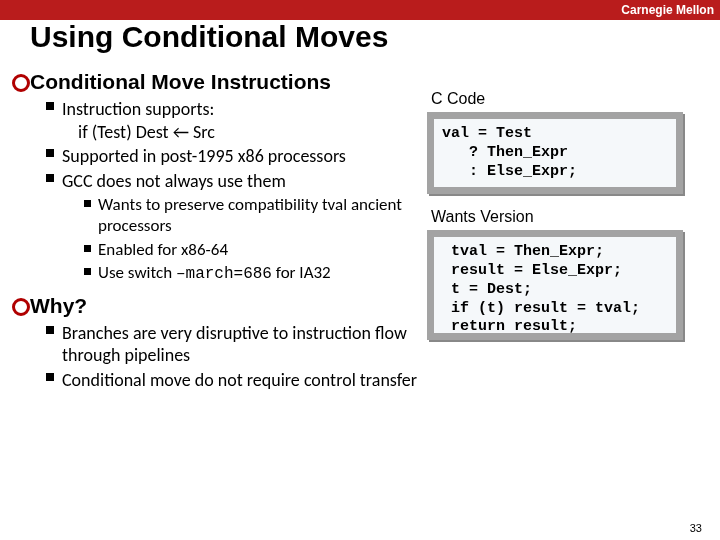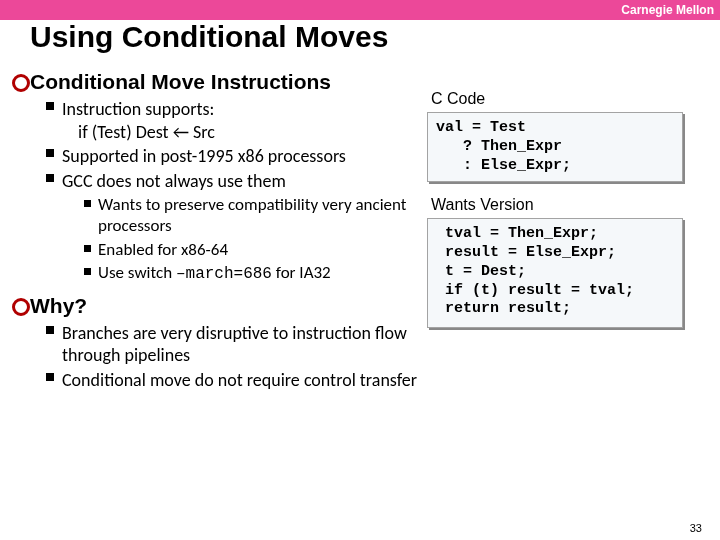--- a/index.html
+++ b/index.html
@@ -7,21 +7,21 @@
     width: 720px;
     height: 540px;
     background: #fff;
     font-family: Calibri, Arial, sans-serif;
     position: relative;
     overflow: hidden;
   }
   .topbar {
     width: 100%;
     height: 20px;
-    background: #ec4899;
+    background: #b91c1c;
     color: #fff;
     font-family: "Trebuchet MS", Arial, sans-serif;
     font-size: 12px;
     font-weight: bold;
     text-align: right;
     padding-right: 6px;
     line-height: 20px;
   }
   .title {
     font-family: Arial, sans-serif;
@@ -114,21 +114,21 @@
     font-family: "Courier New", monospace;
     font-size: 16px;
   }
   .secHead {
     font-family: Arial, sans-serif;
     font-size: 16px;
     color: #000;
     margin: 0 0 4px 6px;
   }
   .codebox {
-    border: 1px solid #a3a3a3;
+    border: 7px solid #a3a3a3;
     box-shadow: 2px 2px 0 #888;
     background: #f5f8fa;
     padding: 6px 8px;
     font-family: "Courier New", monospace;
     font-size: 15px;
     font-weight: bold;
     line-height: 1.25;
     white-space: pre;
     margin-left: 2px;
     margin-bottom: 14px;
@@ -158,21 +158,21 @@
     <div class="h2">Conditional Move Instructions</div>
     <ul class="b1">
       <li>
         <span>Instruction supports:</span>
         <div class="indent">if (Test) Dest ← Src</div>
       </li>
       <li>Supported in post-1995 x86 processors</li>
       <li>
         <span>GCC does not always use them</span>
         <ul class="b2">
-          <li>Wants to preserve compatibility very ancient processors</li>
+          <li>Wants to preserve compatibility tval ancient processors</li>
           <li>Enabled for x86-64</li>
           <li>
             <span>Use switch </span><span class="mono">–march=686</span><span> for IA32</span>
           </li>
         </ul>
       </li>
     </ul>
 
     <div class="h2" style="margin-top:10px">Why?</div>
     <ul class="b1">

